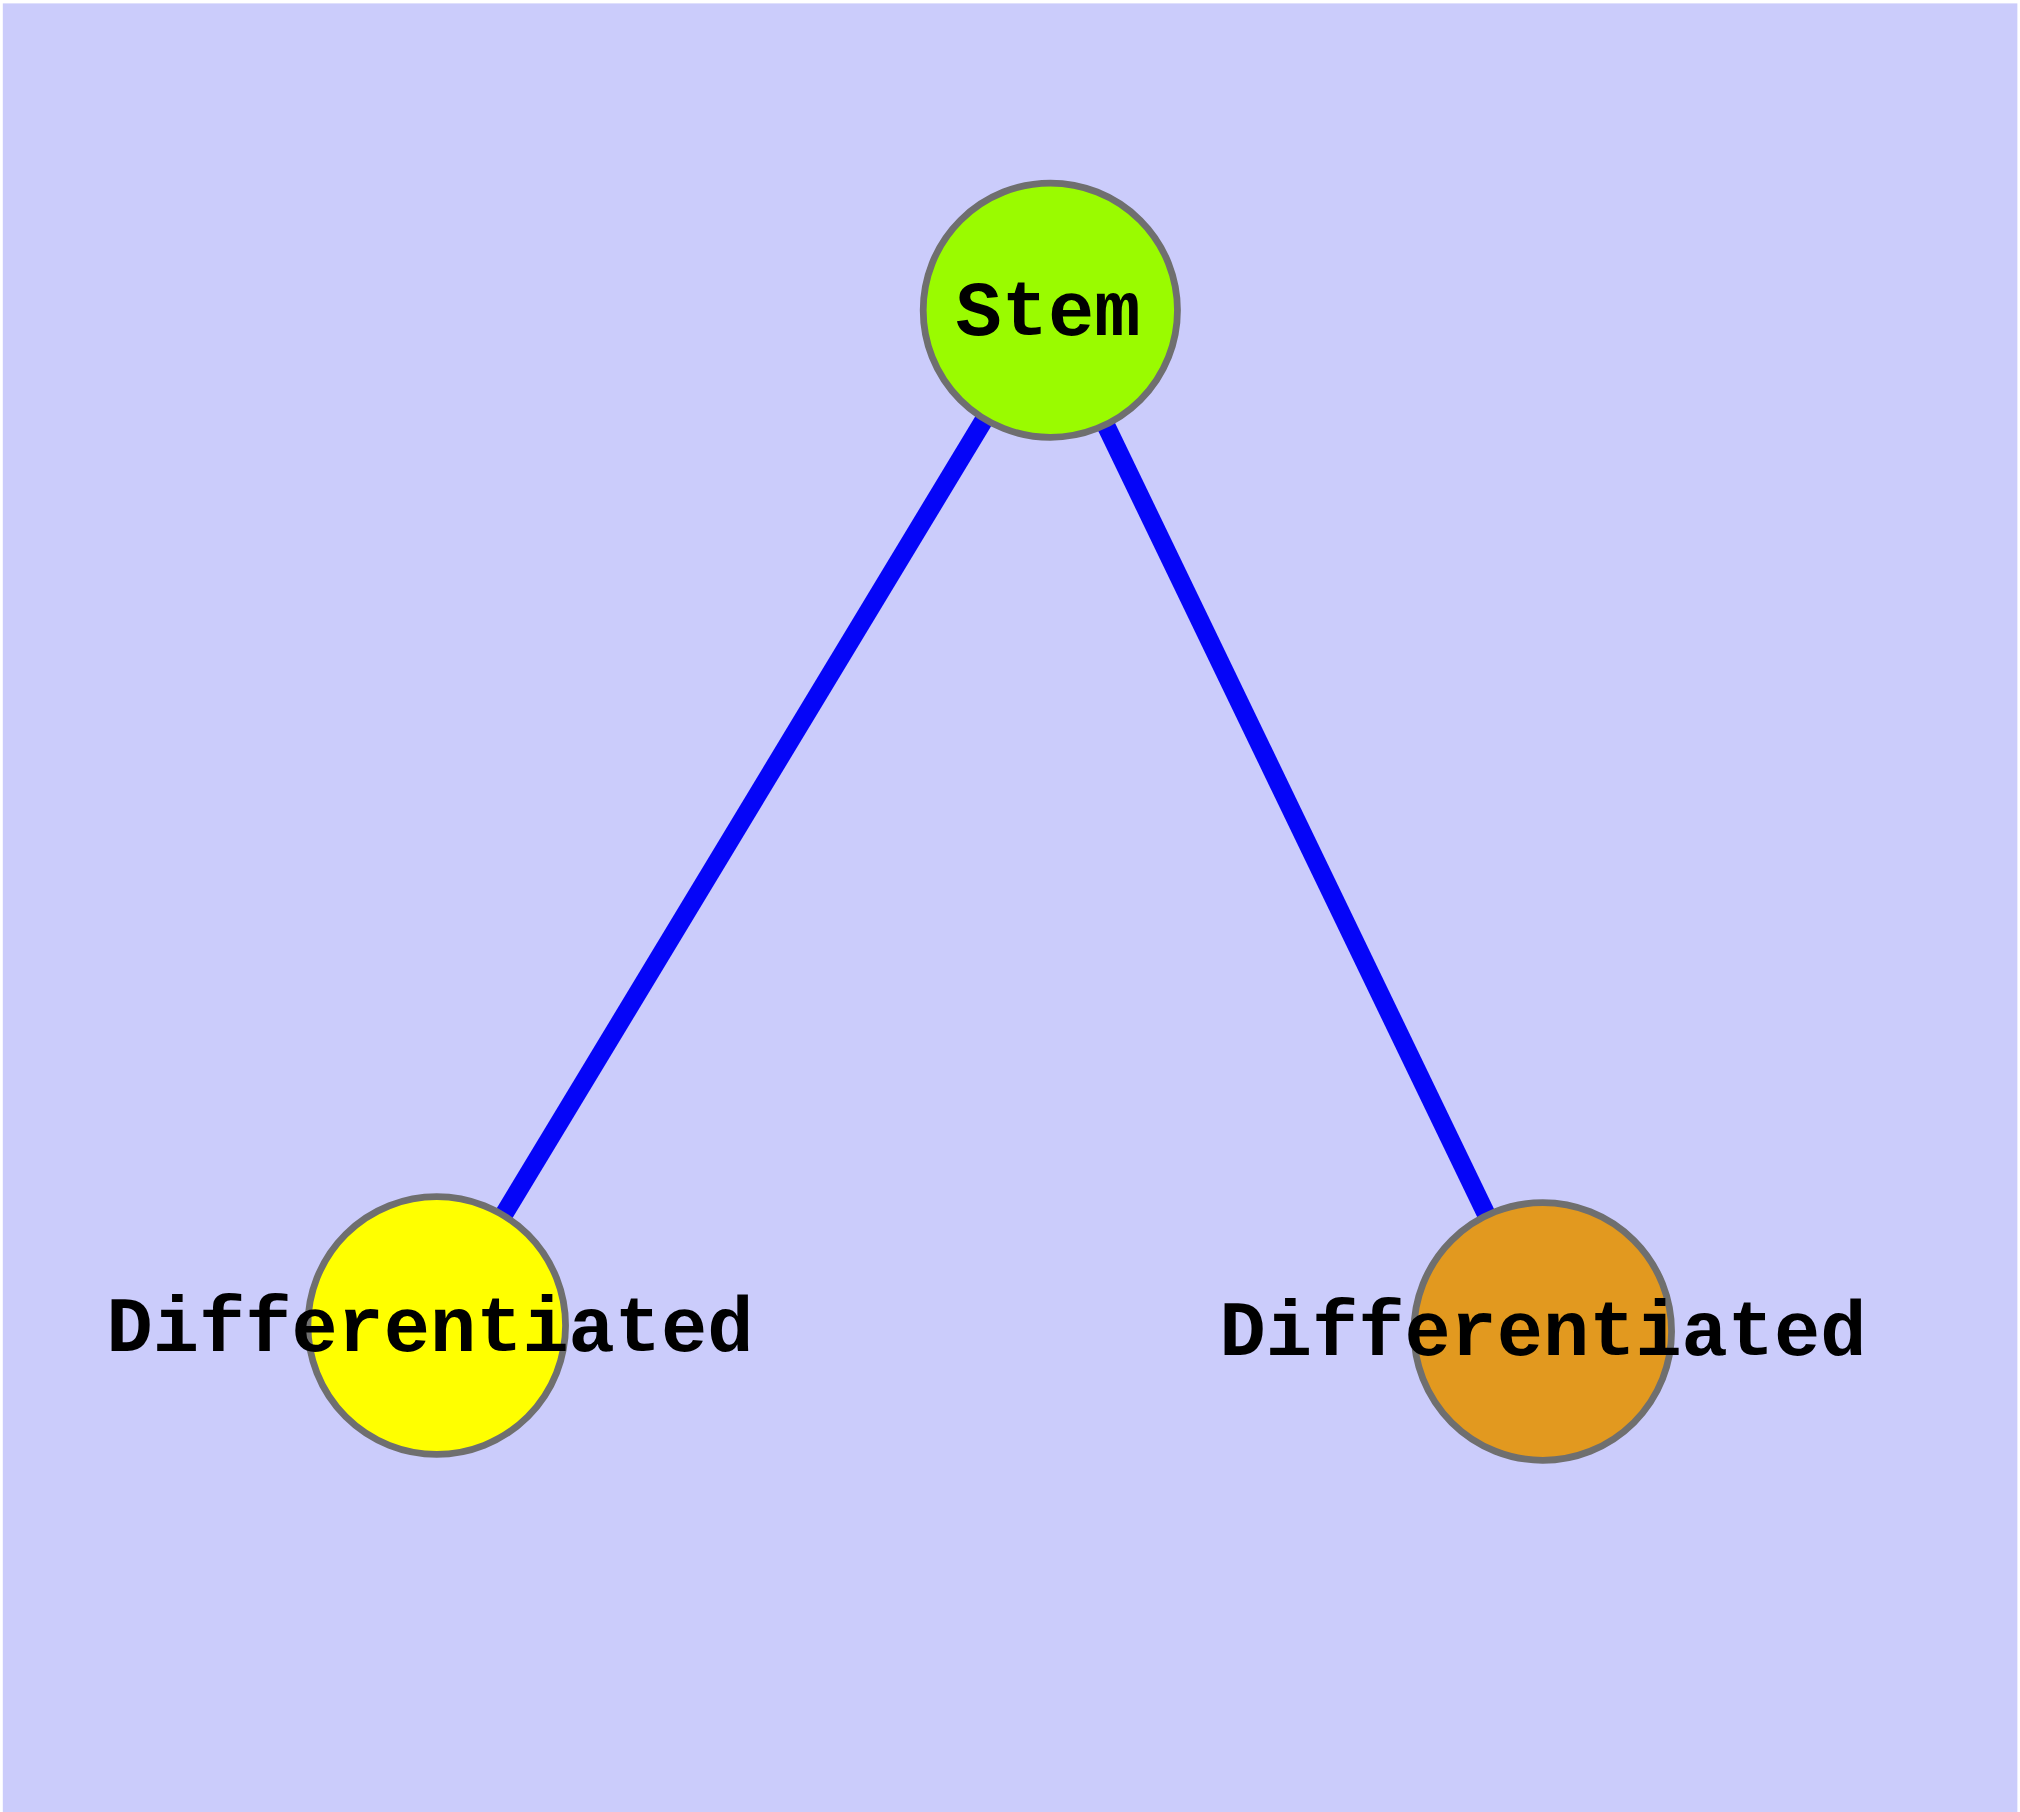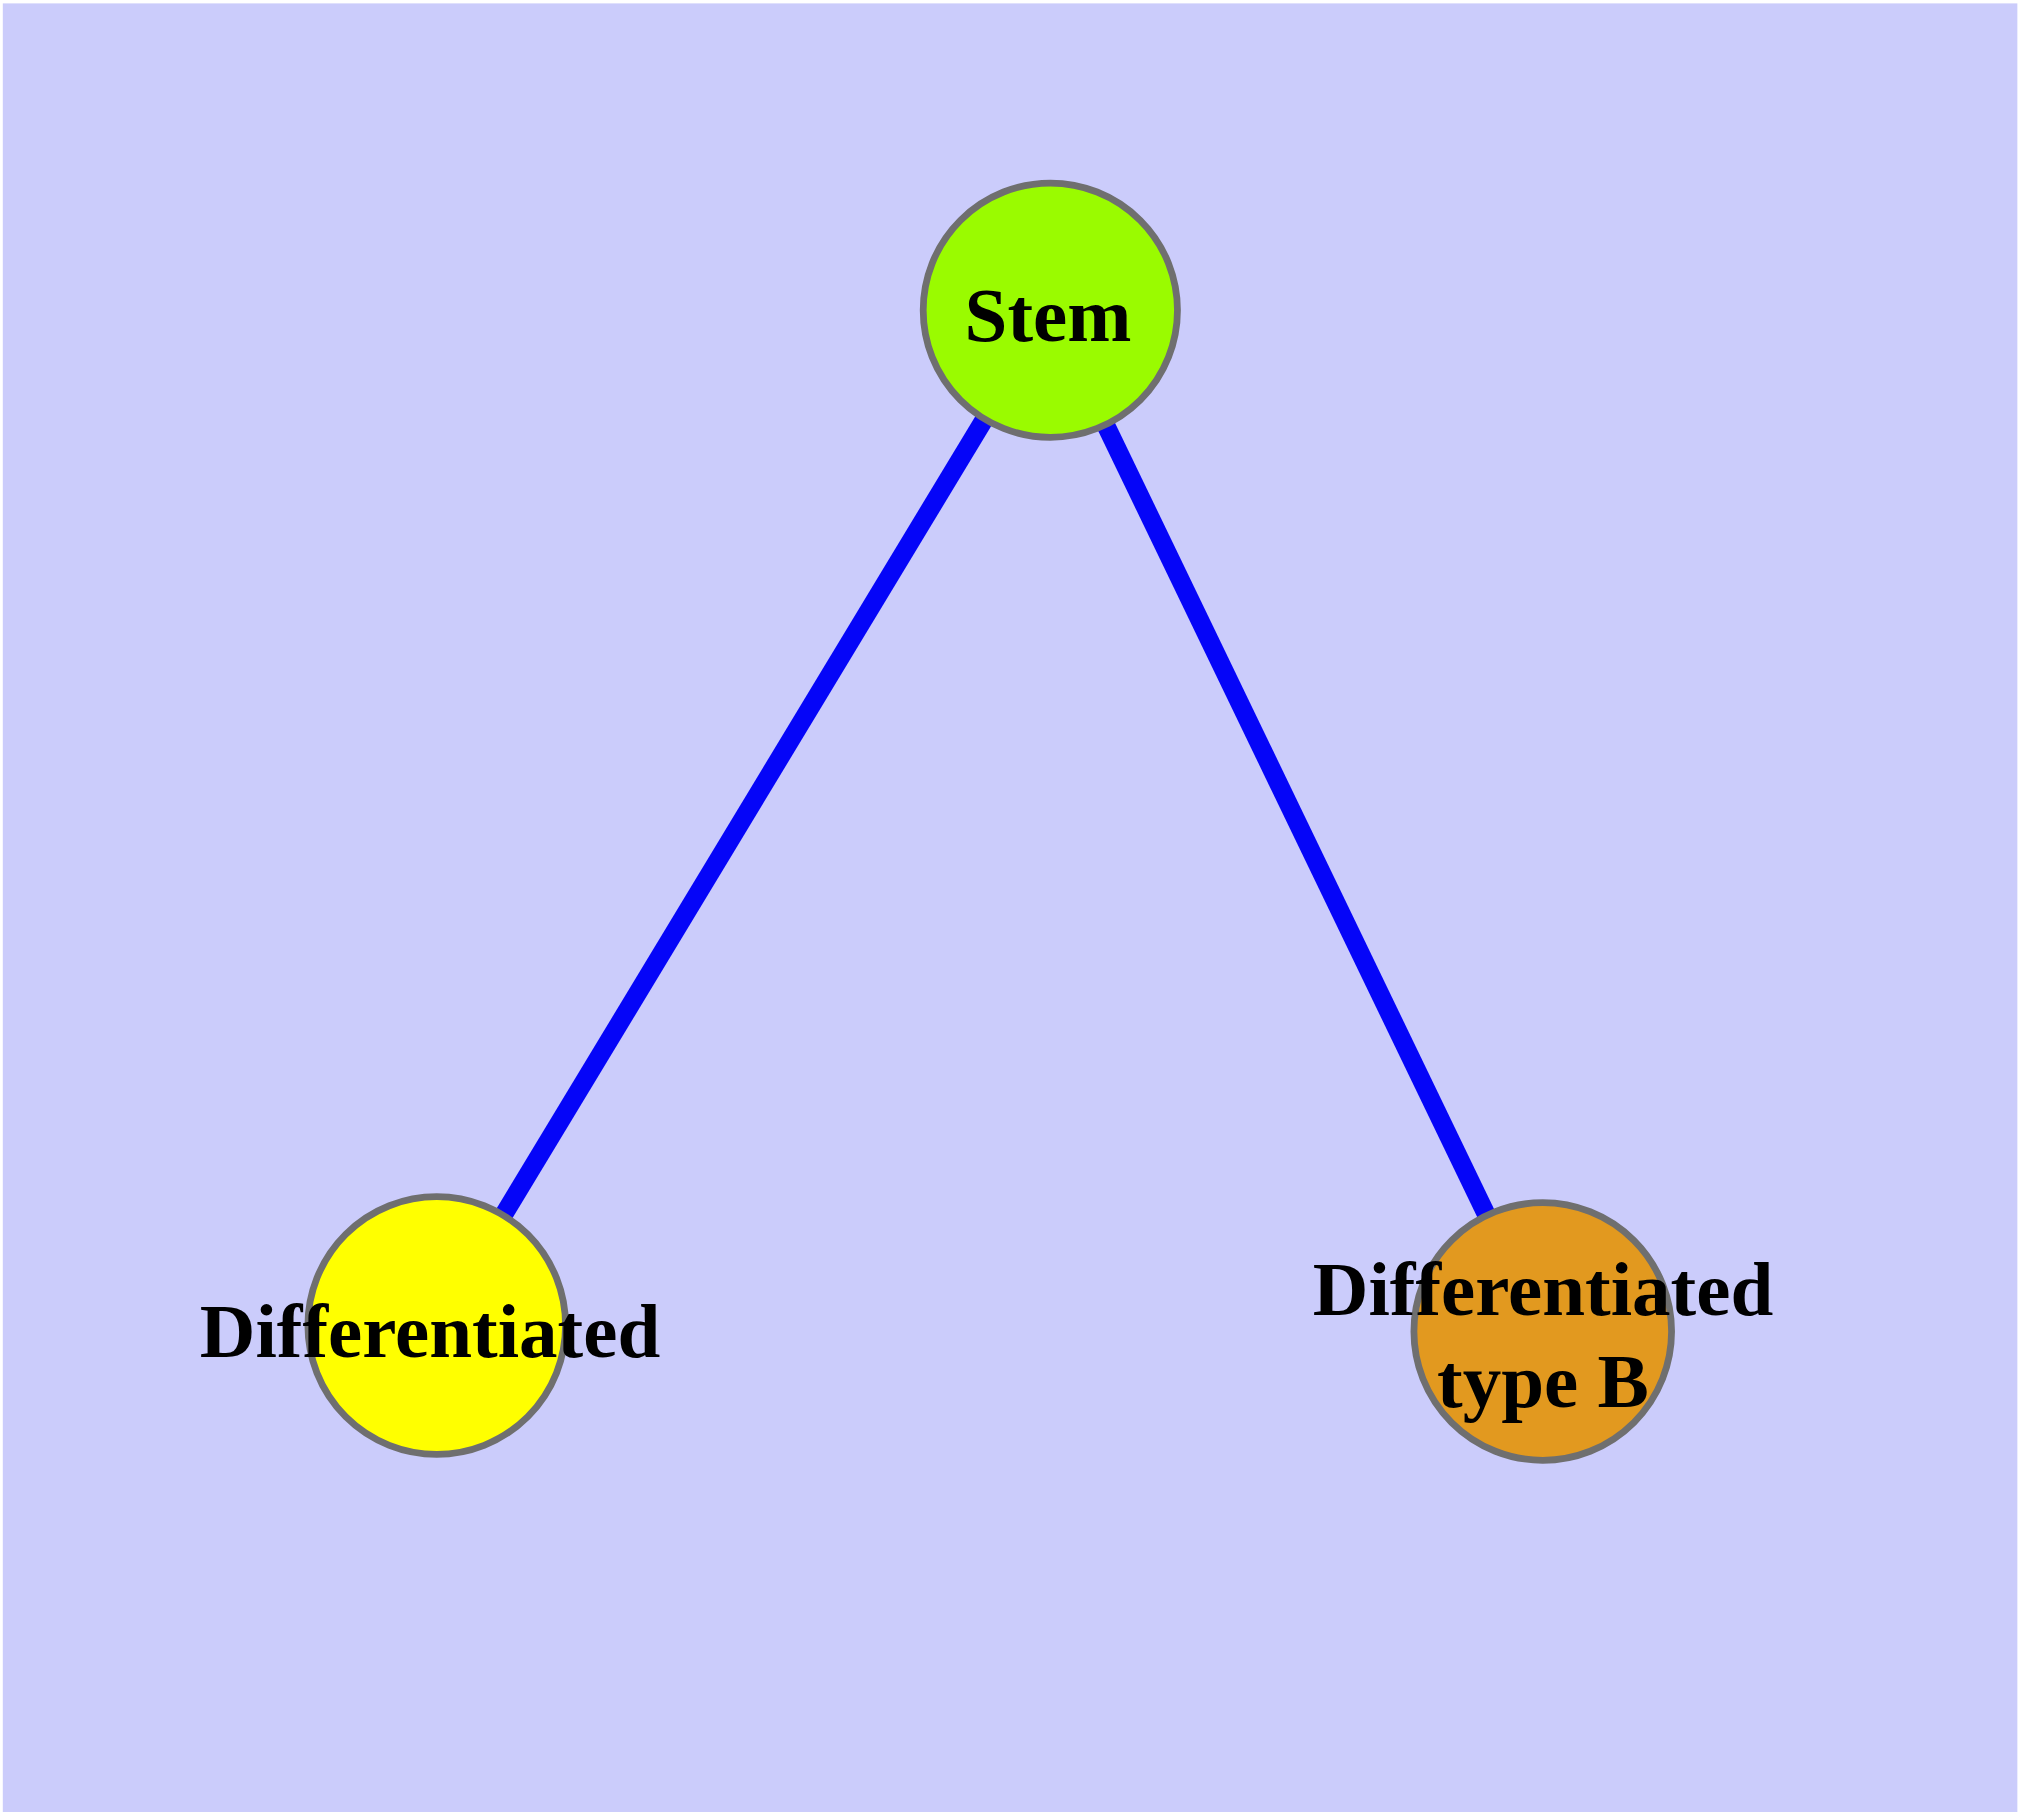--- a/index.html
+++ b/index.html
@@ -7,21 +7,21 @@
     padding: 0;
     width: 2021px;
     height: 1812px;
     background: #ffffff;
     overflow: hidden;
   }
   .stage {
     position: relative;
     width: 2021px;
     height: 1524px;
-    font-family: Liberation Serif, serif;
+    font-family: Liberation Mono, monospace;
   }
   .stage svg {
     position: absolute;
     left: 0;
     top: 0;
     display: block;
   }
   .node-label {
     position: absolute;
     transform: translate(-50%, -50%);
@@ -52,17 +52,16 @@
   </svg>
 
   <div class="node-label" style="left:1048px; top:315px;">Stem</div>
 
   <div class="node-label" style="left:430px; top:1331px;">
     <span>Differentiated</span>
   </div>
 
   <div class="node-label" style="left:1543px; top:1335px;">
     <span>Differentiated</span>
-    <span>type B</span>
   </div>
 
 </div>
 
 
 </body></html>

